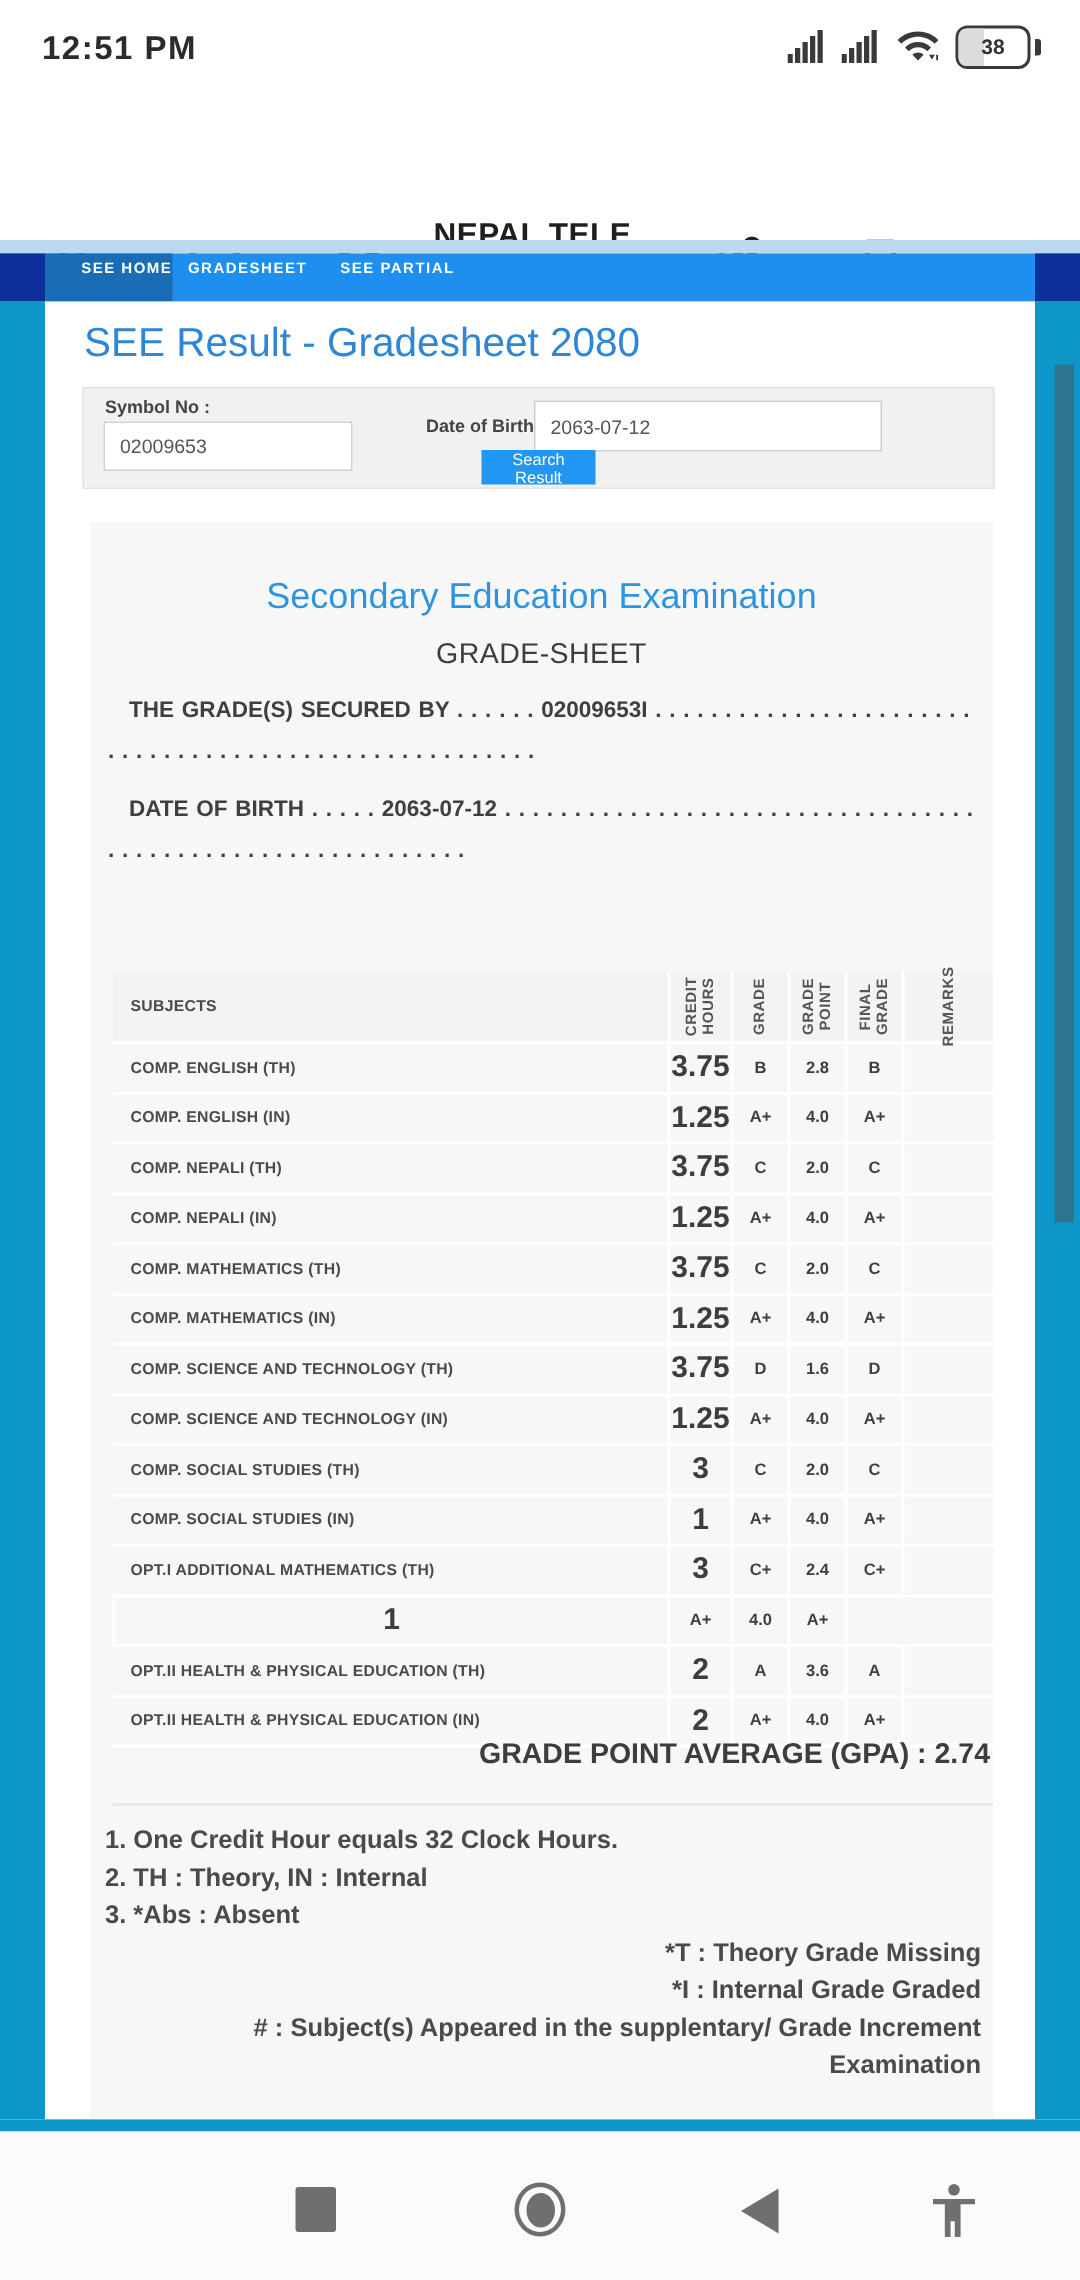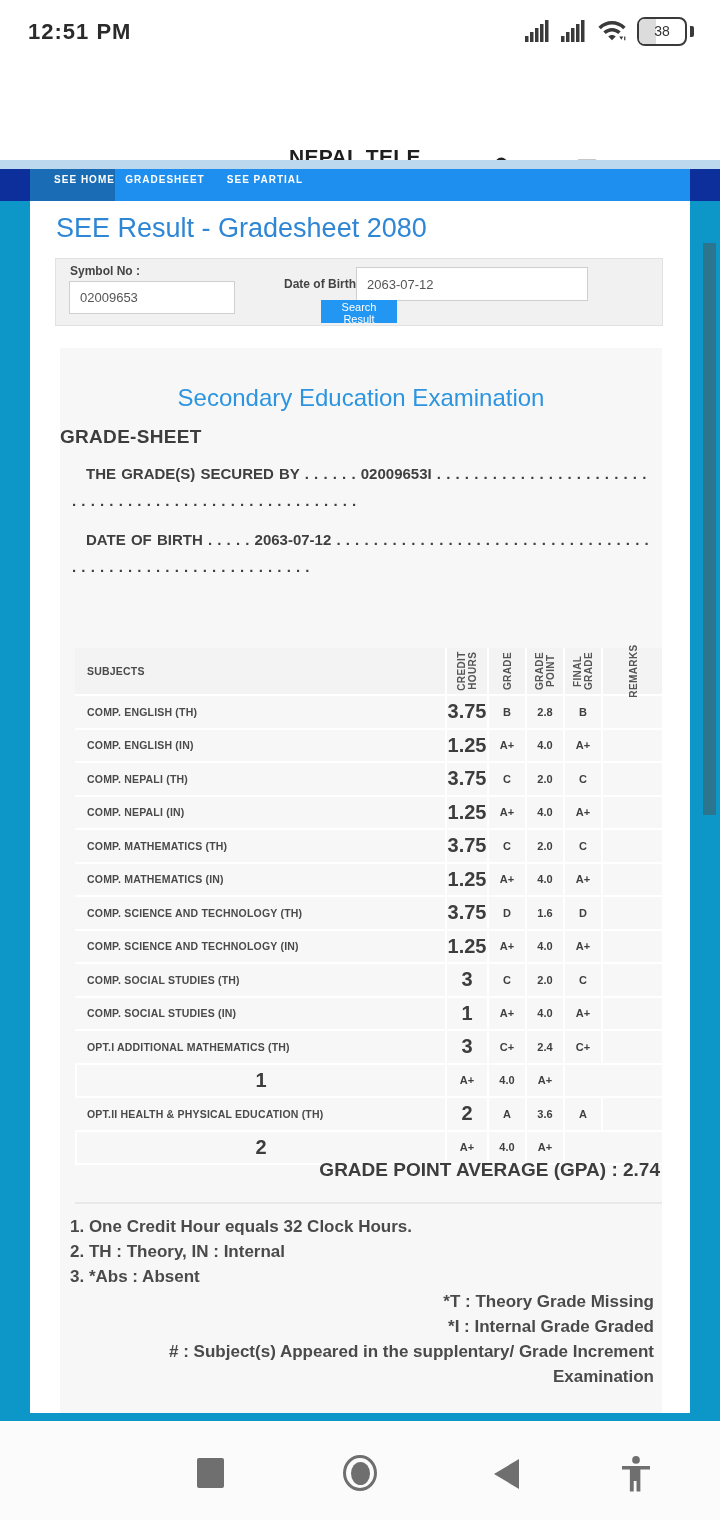--- a/index.html
+++ b/index.html
@@ -6,21 +6,21 @@
   #screen{position:relative;width:720px;height:1520px;background:#ffffff;overflow:hidden;
           font-family:"Liberation Sans",sans-serif;}
 
   
   .statusbar{position:absolute;left:0;top:0;width:720px;height:64px;background:#fff;}
   .time{position:absolute;left:28px;top:19px;font-size:22px;font-weight:bold;color:#2b2b2b;letter-spacing:1px;}
   .sicons{position:absolute;right:26px;top:16px;display:flex;align-items:center;gap:10px;height:30px;}
   .battery{position:relative;width:46px;height:25px;border:2.5px solid #3a3a3a;border-radius:8px;
            display:flex;align-items:center;justify-content:center;background:#fff;}
   .battery .fill{position:absolute;left:0;top:0;bottom:0;width:38%;background:#dcdcdc;border-radius:5px 0 0 5px;}
-  .battery .pct{position:relative;font-size:14px;color:#333;font-weight:normal;}
+  .battery .pct{position:relative;font-size:14px;color:#333;font-weight:bold;}
   .bnub{width:4px;height:11px;background:#3a3a3a;border-radius:0 2px 2px 0;margin-left:-7px;}
 
   
   .toolbar{position:absolute;left:0;top:64px;width:720px;height:96px;background:#fff;}
   .tb-ic{position:absolute;display:flex;align-items:center;justify-content:center;}
   .tb-title{position:absolute;left:289px;top:81px;font-size:21px;color:#1f1f1f;font-weight:bold;letter-spacing:.3px;}
   .tb-url{position:absolute;left:289px;top:120px;font-size:15px;color:#3f3f3f;}
 
   
   .webstrip{position:absolute;left:0;top:160px;width:720px;height:9px;background:#bcd8ee;}
@@ -38,21 +38,21 @@
 
   .formpanel{position:absolute;left:25px;top:57px;width:608px;height:68px;background:#f1f1f1;border:1px solid #e2e2e2;box-sizing:border-box;}
   .flabel{position:absolute;font-size:12px;font-weight:bold;color:#444;}
   .finput{position:absolute;background:#fff;border:1px solid #cfcfcf;box-sizing:border-box;
           font-size:13px;color:#555;padding:0 0 0 10px;font-family:"Liberation Sans",sans-serif;}
   .searchbtn{position:absolute;left:265px;top:41px;width:76px;height:23px;background:#2196f3;color:#fff;
              border:none;font-size:11px;font-family:"Liberation Sans",sans-serif;cursor:pointer;}
 
   .card{position:absolute;left:30px;top:147px;width:602px;height:1065px;background:#f7f7f7;}
   .h1{position:absolute;left:0;top:36px;width:100%;text-align:center;font-size:24px;color:#2d95e0;}
-  .h2{position:absolute;left:0;top:78px;width:100%;text-align:left;font-size:19px;font-weight:bold;color:#3d3d3d;letter-spacing:.3px;}
+  .h2{position:absolute;left:0;top:78px;width:100%;text-align:center;font-size:19px;font-weight:normal;color:#3d3d3d;letter-spacing:.3px;}
   .para{position:absolute;left:12px;width:580px;font-size:15px;font-weight:bold;color:#3f3f3f;line-height:27px;text-indent:14px;word-spacing:1px;}
 
   .gtable{position:absolute;left:15px;top:300px;width:587px;}
   .thead,.trow{display:grid;grid-template-columns:370px 42px 38px 38px 38px 61px;}
   .thead{height:46px;background:#f3f3f3;border-bottom:2px solid #fff;}
   .trow{height:31.5px;border-bottom:2px solid #fff;}
   .cell{display:flex;align-items:center;justify-content:center;position:relative;box-sizing:border-box;}
   .cell.stat{border-left:2px solid #fff;}
   .cell.sub{justify-content:flex-start;padding-left:12px;font-size:10.5px;font-weight:bold;color:#4a4a4a;letter-spacing:.2px;}
   .cell.credit{font-size:20px;font-weight:bold;color:#3d3d3d;}
@@ -297,20 +297,21 @@
               </div>
               <div class="trow">
                 <div class="cell sub">OPT.II HEALTH &amp; PHYSICAL EDUCATION (TH)</div>
                 <div class="cell stat credit">2</div>
                 <div class="cell stat sm">A</div>
                 <div class="cell stat sm">3.6</div>
                 <div class="cell stat sm">A</div>
                 <div class="cell stat sm"></div>
               </div>
               <div class="trow">
+                <div class="cell sub">OPT.II HEALTH &amp; PHYSICAL EDUCATION (IN)</div>
                 <div class="cell stat credit">2</div>
                 <div class="cell stat sm">A+</div>
                 <div class="cell stat sm">4.0</div>
                 <div class="cell stat sm">A+</div>
                 <div class="cell stat sm"></div>
               </div>
             </div>
         </div>
 
         <div class="gparow">

